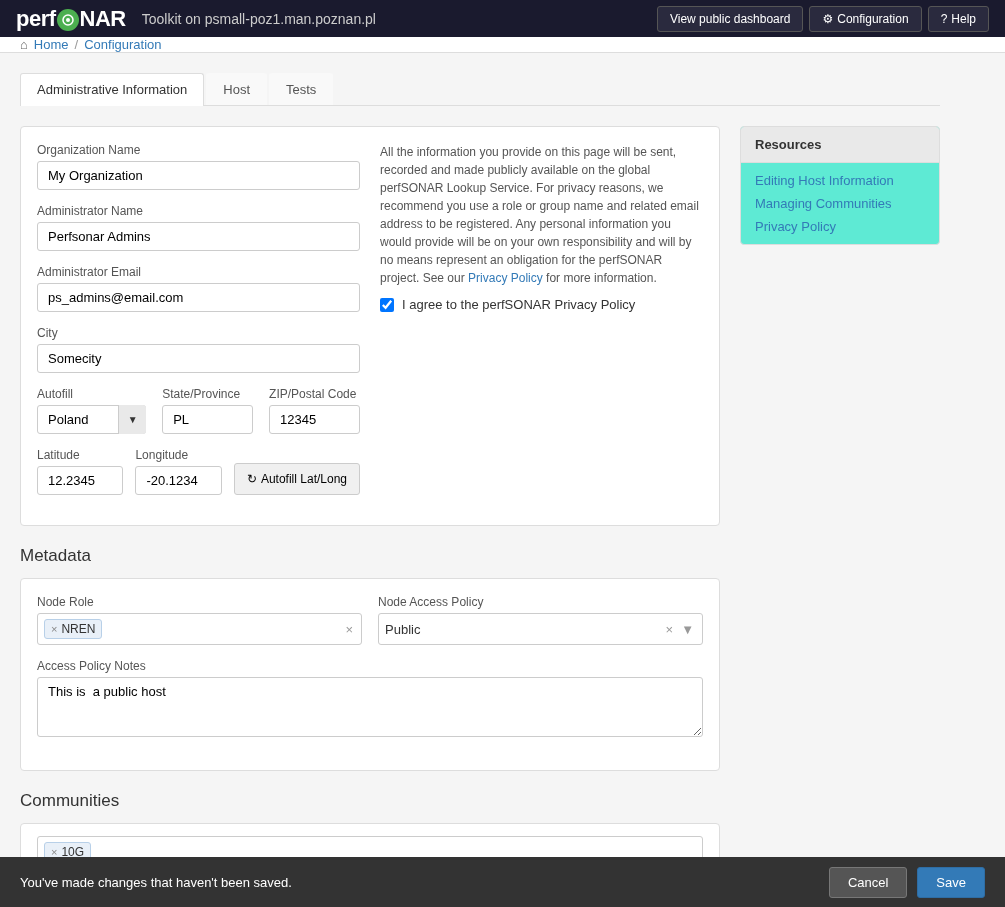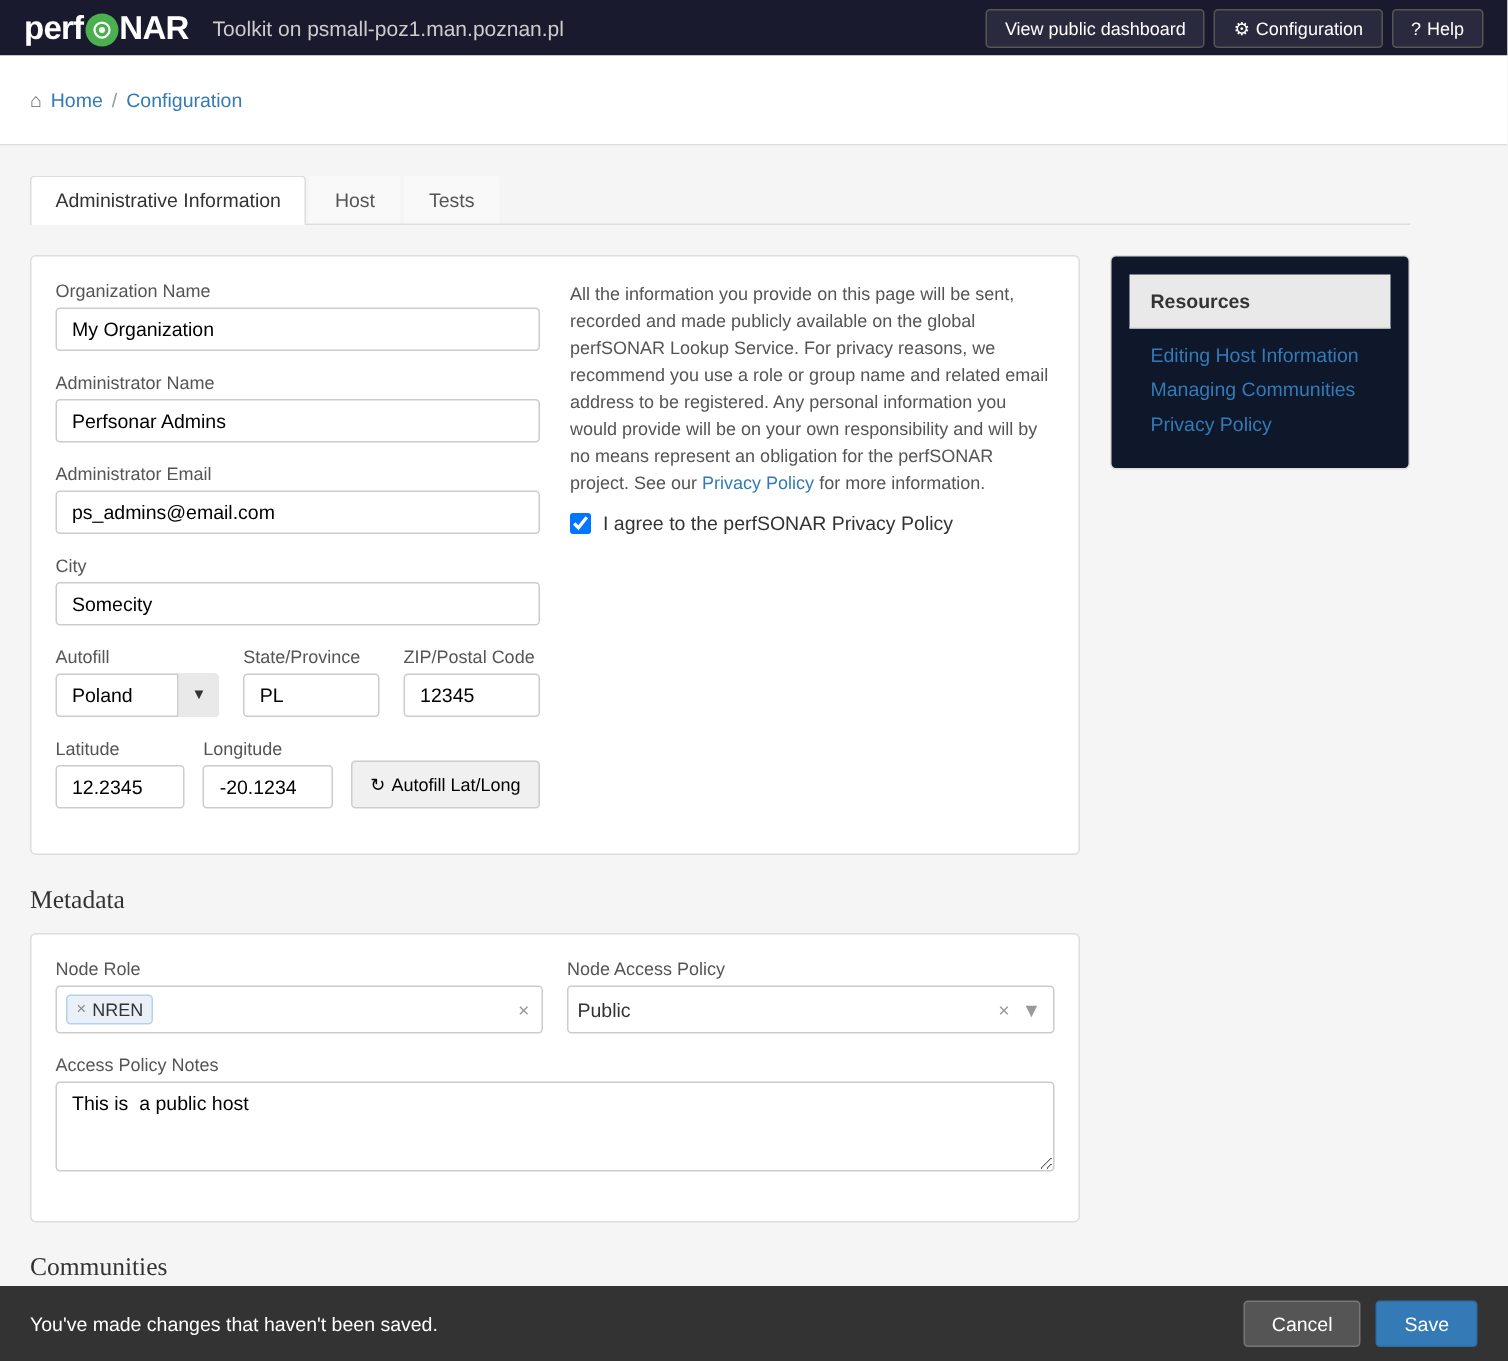--- a/index.html
+++ b/index.html
@@ -55,21 +55,21 @@
       cursor: pointer;
       display: flex;
       align-items: center;
       gap: 4px;
     }
 
     
     .breadcrumb-bar {
       background: white;
       border-bottom: 1px solid #ddd;
-      padding: 22px 20px;
+      padding: 0 20px;
       display: flex;
       align-items: center;
       gap: 6px;
       font-size: 13px;
     }
     .breadcrumb-bar a { color: #337ab7; text-decoration: none; }
     .breadcrumb-separator { color: #999; }
     .home-icon { color: #666; }
 
     
@@ -214,21 +214,20 @@
       gap: 4px;
       height: 32px;
     }
 
     
     .section-title {
       font-size: 17px;
       color: #333;
       margin-bottom: 12px;
       font-weight: normal;
-      font-family: Liberation Serif, serif;
     }
 
     
     .metadata-section { margin-bottom: 20px; }
     .metadata-panel {
       background: white;
       border: 1px solid #ddd;
       border-radius: 4px;
       padding: 16px;
     }
@@ -288,24 +287,24 @@
     .communities-panel {
       background: white;
       border: 1px solid #ddd;
       border-radius: 4px;
       padding: 12px 16px;
       margin-bottom: 10px;
     }
 
     
     .resources-panel {
-      background: #0f172a;
+      background: #5eead4;
       border: 1px solid #ddd;
       border-radius: 4px;
-      padding: 12px;
+      padding: 0;
       overflow: hidden;
     }
     .resources-header {
       background: #e9e9e9;
       padding: 10px 14px;
       font-size: 13px;
       font-weight: bold;
       color: #333;
       border-bottom: 1px solid #ddd;
     }

